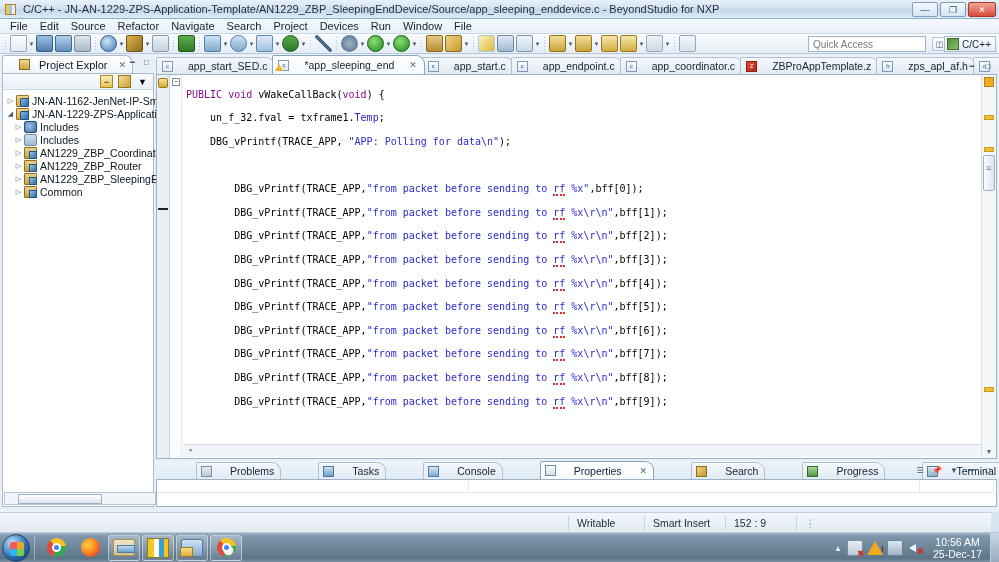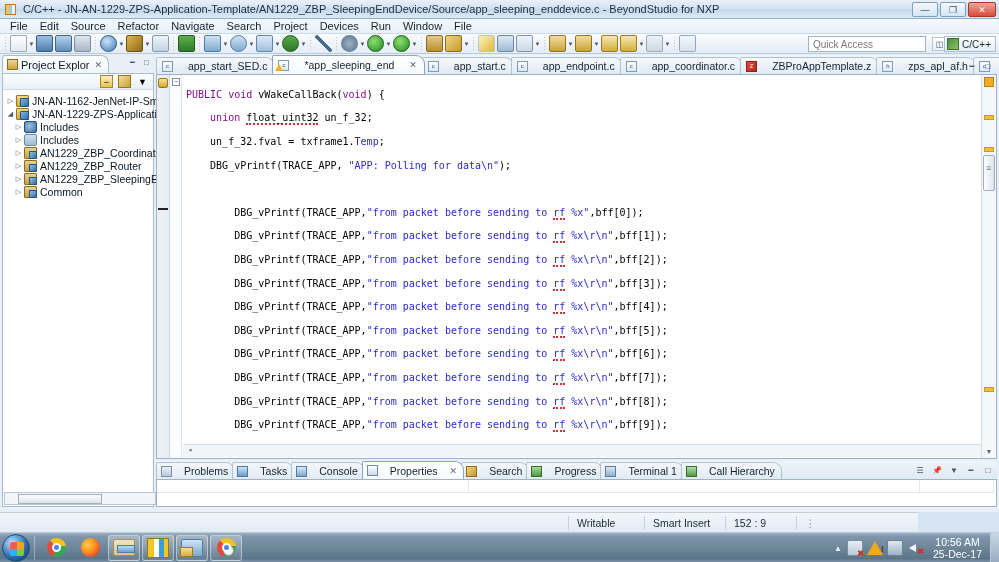--- a/index.html
+++ b/index.html
@@ -83,21 +83,21 @@
     display:flex;align-items:center;justify-content:center;font-size:8px;color:#4a6076;
   }
 
   
   .workbench { position:absolute; left:0; top:54px; width:999px; height:458px; background:#e9eff6; }
 
   
   .pexp { position:absolute; left:2px; top:1px; width:152px; height:452px; }
   .viewtab-row { display:flex; align-items:flex-end; height:18px; position:relative; }
   .viewtab {
-    display:flex; align-items:center; gap:3px; height:18px; padding:0 6px 0 4px;
+    display:flex; align-items:center; gap:9px; height:18px; padding:0 6px 0 16px;
     background:linear-gradient(to bottom,#ffffff,#f0f5fa);
     border:1px solid #a9bccd; border-bottom:none;
     border-radius:3px 8px 0 0; font-size:11px; color:#0c1a26;justify-content:flex-end;
   }
   .viewtab .x { font-size:9px; color:#5a6a7a; margin-left:2px; }
   .vt-ctrl { position:absolute; right:2px; top:2px; display:flex; gap:3px; }
   .vt-ctrl span { font-size:8px; color:#3e5468; width:11px;height:11px;
      display:flex;align-items:center;justify-content:center; }
   .pexp-body {
     position:absolute; left:0; top:18px; width:152px; height:434px;
@@ -201,25 +201,26 @@
     background:#f1f5f9; border-top:1px solid #d5dee6;
   }
   .hs-left { position:absolute;left:1px;top:0;width:12px;height:12px;
      display:flex;align-items:center;justify-content:center;font-size:7px;color:#5a6a7a;}
 
   
   .bottom { position:absolute; left:156px; top:407px; width:841px; height:46px; }
   .btabs { display:flex; align-items:flex-end; height:18px; position:relative;
            background:linear-gradient(to bottom,#edf3f9,#e0eaf3); }
   .btab {
-    display:flex; align-items:center; gap:12px; height:17px; padding:0 6px 0 4px;
+    display:flex; align-items:center; gap:18px; height:17px; padding:0 6px 0 4px;
     font-size:10.5px; color:#132330; white-space:nowrap;
     background:linear-gradient(to bottom,#f3f7fb,#e2eaf3);
     border:1px solid #b0c2d2; border-bottom:none; border-radius:2px 9px 0 0;
     margin-right:-3px;
+    margin-left:40px;
   }
   .btab.active { background:linear-gradient(to bottom,#ffffff,#f7fafc); border-color:#88a6c2; height:18px; z-index:4; }
   .btab .bi { width:11px;height:11px;flex:0 0 11px; }
   .btab .x { font-size:9px; color:#5a6a7a; }
   .btab-ctrl { position:absolute; right:3px; bottom:3px; display:flex; gap:5px; }
   .btab-ctrl span { font-size:8px; color:#3e5468; width:12px;height:12px;
      display:flex;align-items:center;justify-content:center;}
   .bbody {
     position:absolute; left:0; top:18px; width:841px; height:28px;
     border:1px solid #9db2c6; background:#fff;
@@ -234,21 +235,21 @@
   .proprow div { border-right:1px solid #e4e9ee; border-bottom:1px solid #e4e9ee; }
   .lhscroll {
     position:absolute; left:2px; top:437px; width:152px; height:13px;
     background:#f1f5f9; border:1px solid #b8c6d4;
   }
   .lhs-thumb { position:absolute; left:13px; top:1px; width:84px; height:10px;
      background:linear-gradient(to bottom,#fdfdfe,#dde5ed); border:1px solid #9fb0c0; }
 
   
   .statusbar {
-    position:absolute; left:0; top:512px; width:918px; height:20px;
+    position:absolute; left:0; top:512px; width:991px; height:20px;
     background:linear-gradient(to bottom,#f2f6fa,#e2ebf3);
     border-top:1px solid #c2d0dd; display:flex; align-items:center;
   }
   .sb-sep { width:1px; height:14px; background:#c6d3df; margin:0 0; }
   .sb-cell { height:20px; display:flex; align-items:center; padding:0 8px; font-size:10.5px; color:#1b2a36; }
 
   
   .taskbar {
     position:absolute; left:0; top:532px; width:999px; height:30px;
     background:linear-gradient(to bottom,#9fb3c6 0%,#7f96ad 12%,#6e8799 50%,#5c7488 88%,#7d94a8 100%);
@@ -512,21 +513,20 @@
         <div class="gutter-mark">
           <div style="position:absolute;left:1px;top:3px;width:10px;height:10px;background:linear-gradient(to bottom,#f6e49a,#d2a62c);border:1px solid #9a7a18;border-radius:2px;"></div>
           <div style="position:absolute;left:1px;top:133px;width:10px;height:2px;background:#202020;"></div>
         </div>
         <div class="gutter-fold">
           <div class="fold-mark" style="top:3px;">−</div>
         </div>
 
         <div class="code">
 <div class="ln"><span class="kw">PUBLIC</span> <span class="kw">void</span> vWakeCallBack(<span class="kw">void</span>) {</div>
-<div class="ln">    <span class="kw">union</span> <span class="err">float_uint32</span> un_f_32;</div>
 <div class="ln">    un_f_32.fval = txframe1.<span style="color:#2a2ad0">Temp</span>;</div>
 <div class="ln">    DBG_vPrintf(TRACE_APP, <span class="str">"APP: Polling for data\n"</span>);</div>
 <div class="ln"> </div>
 <div class="ln">        DBG_vPrintf(TRACE_APP,<span class="str">"from packet before sending to <span class="err">rf</span> %x"</span>,bff[0]);</div>
 <div class="ln">        DBG_vPrintf(TRACE_APP,<span class="str">"from packet before sending to <span class="err">rf</span> %x\r\n"</span>,bff[1]);</div>
 <div class="ln">        DBG_vPrintf(TRACE_APP,<span class="str">"from packet before sending to <span class="err">rf</span> %x\r\n"</span>,bff[2]);</div>
 <div class="ln">        DBG_vPrintf(TRACE_APP,<span class="str">"from packet before sending to <span class="err">rf</span> %x\r\n"</span>,bff[3]);</div>
 <div class="ln">        DBG_vPrintf(TRACE_APP,<span class="str">"from packet before sending to <span class="err">rf</span> %x\r\n"</span>,bff[4]);</div>
 <div class="ln">        DBG_vPrintf(TRACE_APP,<span class="str">"from packet before sending to <span class="err">rf</span> %x\r\n"</span>,bff[5]);</div>
 <div class="ln">        DBG_vPrintf(TRACE_APP,<span class="str">"from packet before sending to <span class="err">rf</span> %x\r\n"</span>,bff[6]);</div>

